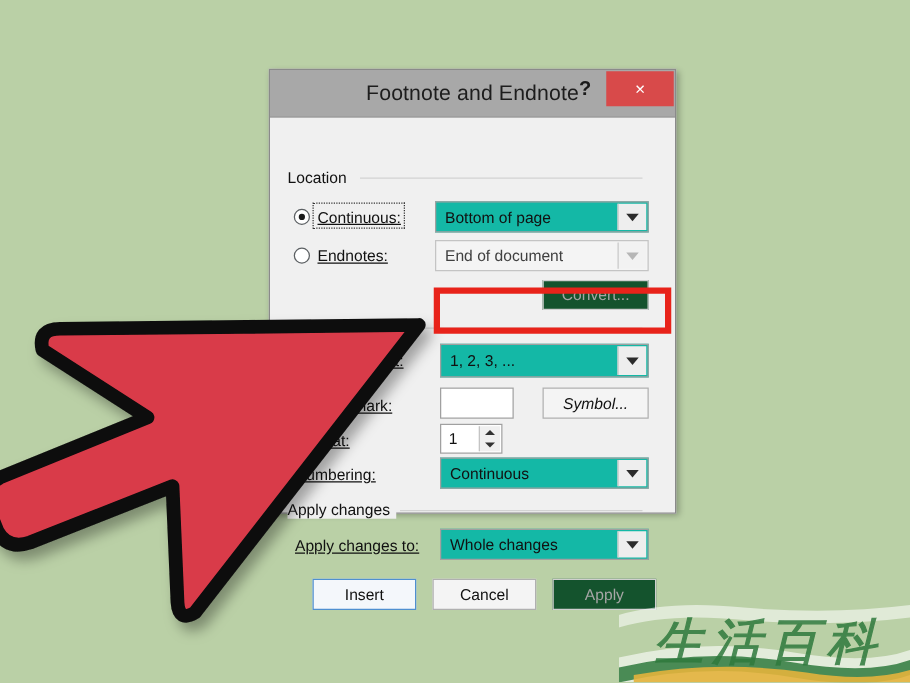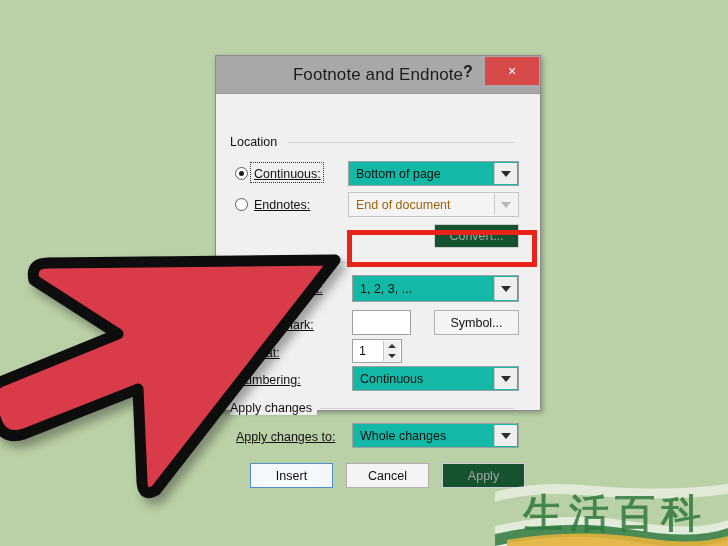--- a/index.html
+++ b/index.html
@@ -137,21 +137,21 @@
   .combo.disabled { background: #f4f4f4; border-color: #c4c4c4; }
   .combo .cval {
     position: absolute;
     left: 7px;
     top: 50%;
     transform: translateY(-50%);
     font-size: 12.5px;
     color: #111;
     white-space: nowrap;
   }
-  .combo.disabled .cval { color: #a16207; }
+  .combo.disabled .cval { color: #404040; }
   .combo .arrowbtn {
     position: absolute;
     right: 1px; top: 1px; bottom: 1px;
     width: 22px;
     background: #eeeeee;
     border-left: 1px solid #c9c9c9;
   }
   .combo.disabled .arrowbtn { background: #f2f2f2; }
   .combo .arrowbtn::after {
     content: "";
@@ -254,20 +254,21 @@
 
   
   #watermark {
     position: absolute;
     left: 495px;
     top: 484px;
     width: 233px;
     height: 62px;
     z-index: 50;
     overflow: hidden;
+    font-style: italic;
   }
   #wm-cn {
     position: absolute;
     left: 28px;
     top: 2px;
     font-size: 40px;
     letter-spacing: 6px;
     color: #2f7a3d;
     font-family: "DejaVu Sans", sans-serif;
     -webkit-text-stroke: 1px #2f7a3d;
@@ -323,21 +324,21 @@
     <div class="lbl" style="left:20px; top:188px;"><span class="u">Number format:</span></div>
     <div class="combo" style="left:136px; top:181px; width:167px; height:27px;">
       <span class="cval">1, 2, 3, ...</span>
       <span class="arrowbtn"></span>
     </div>
 
     <div class="lbl" style="left:20px; top:224px;"><span class="u">Custom mark:</span></div>
     <div class="textbox" style="left:136px; top:216px; width:59px; height:25px;">
       <span class="tval"></span>
     </div>
-    <div class="btn" style="left:218px; top:216px; width:85px; height:25px;">Symbol...</div>
+    <div class="btn" style="left:218px; top:216px; width:85px; height:25px;font-style:italic;">Symbol...</div>
 
     <div class="lbl" style="left:20px; top:252px;"><span class="u">Start at:</span></div>
     <div class="textbox" style="left:136px; top:245px; width:50px; height:24px;">
       <span class="tval">1</span>
       <span class="spin">
         <span class="up"></span>
         <span class="dn"></span>
       </span>
     </div>
 

